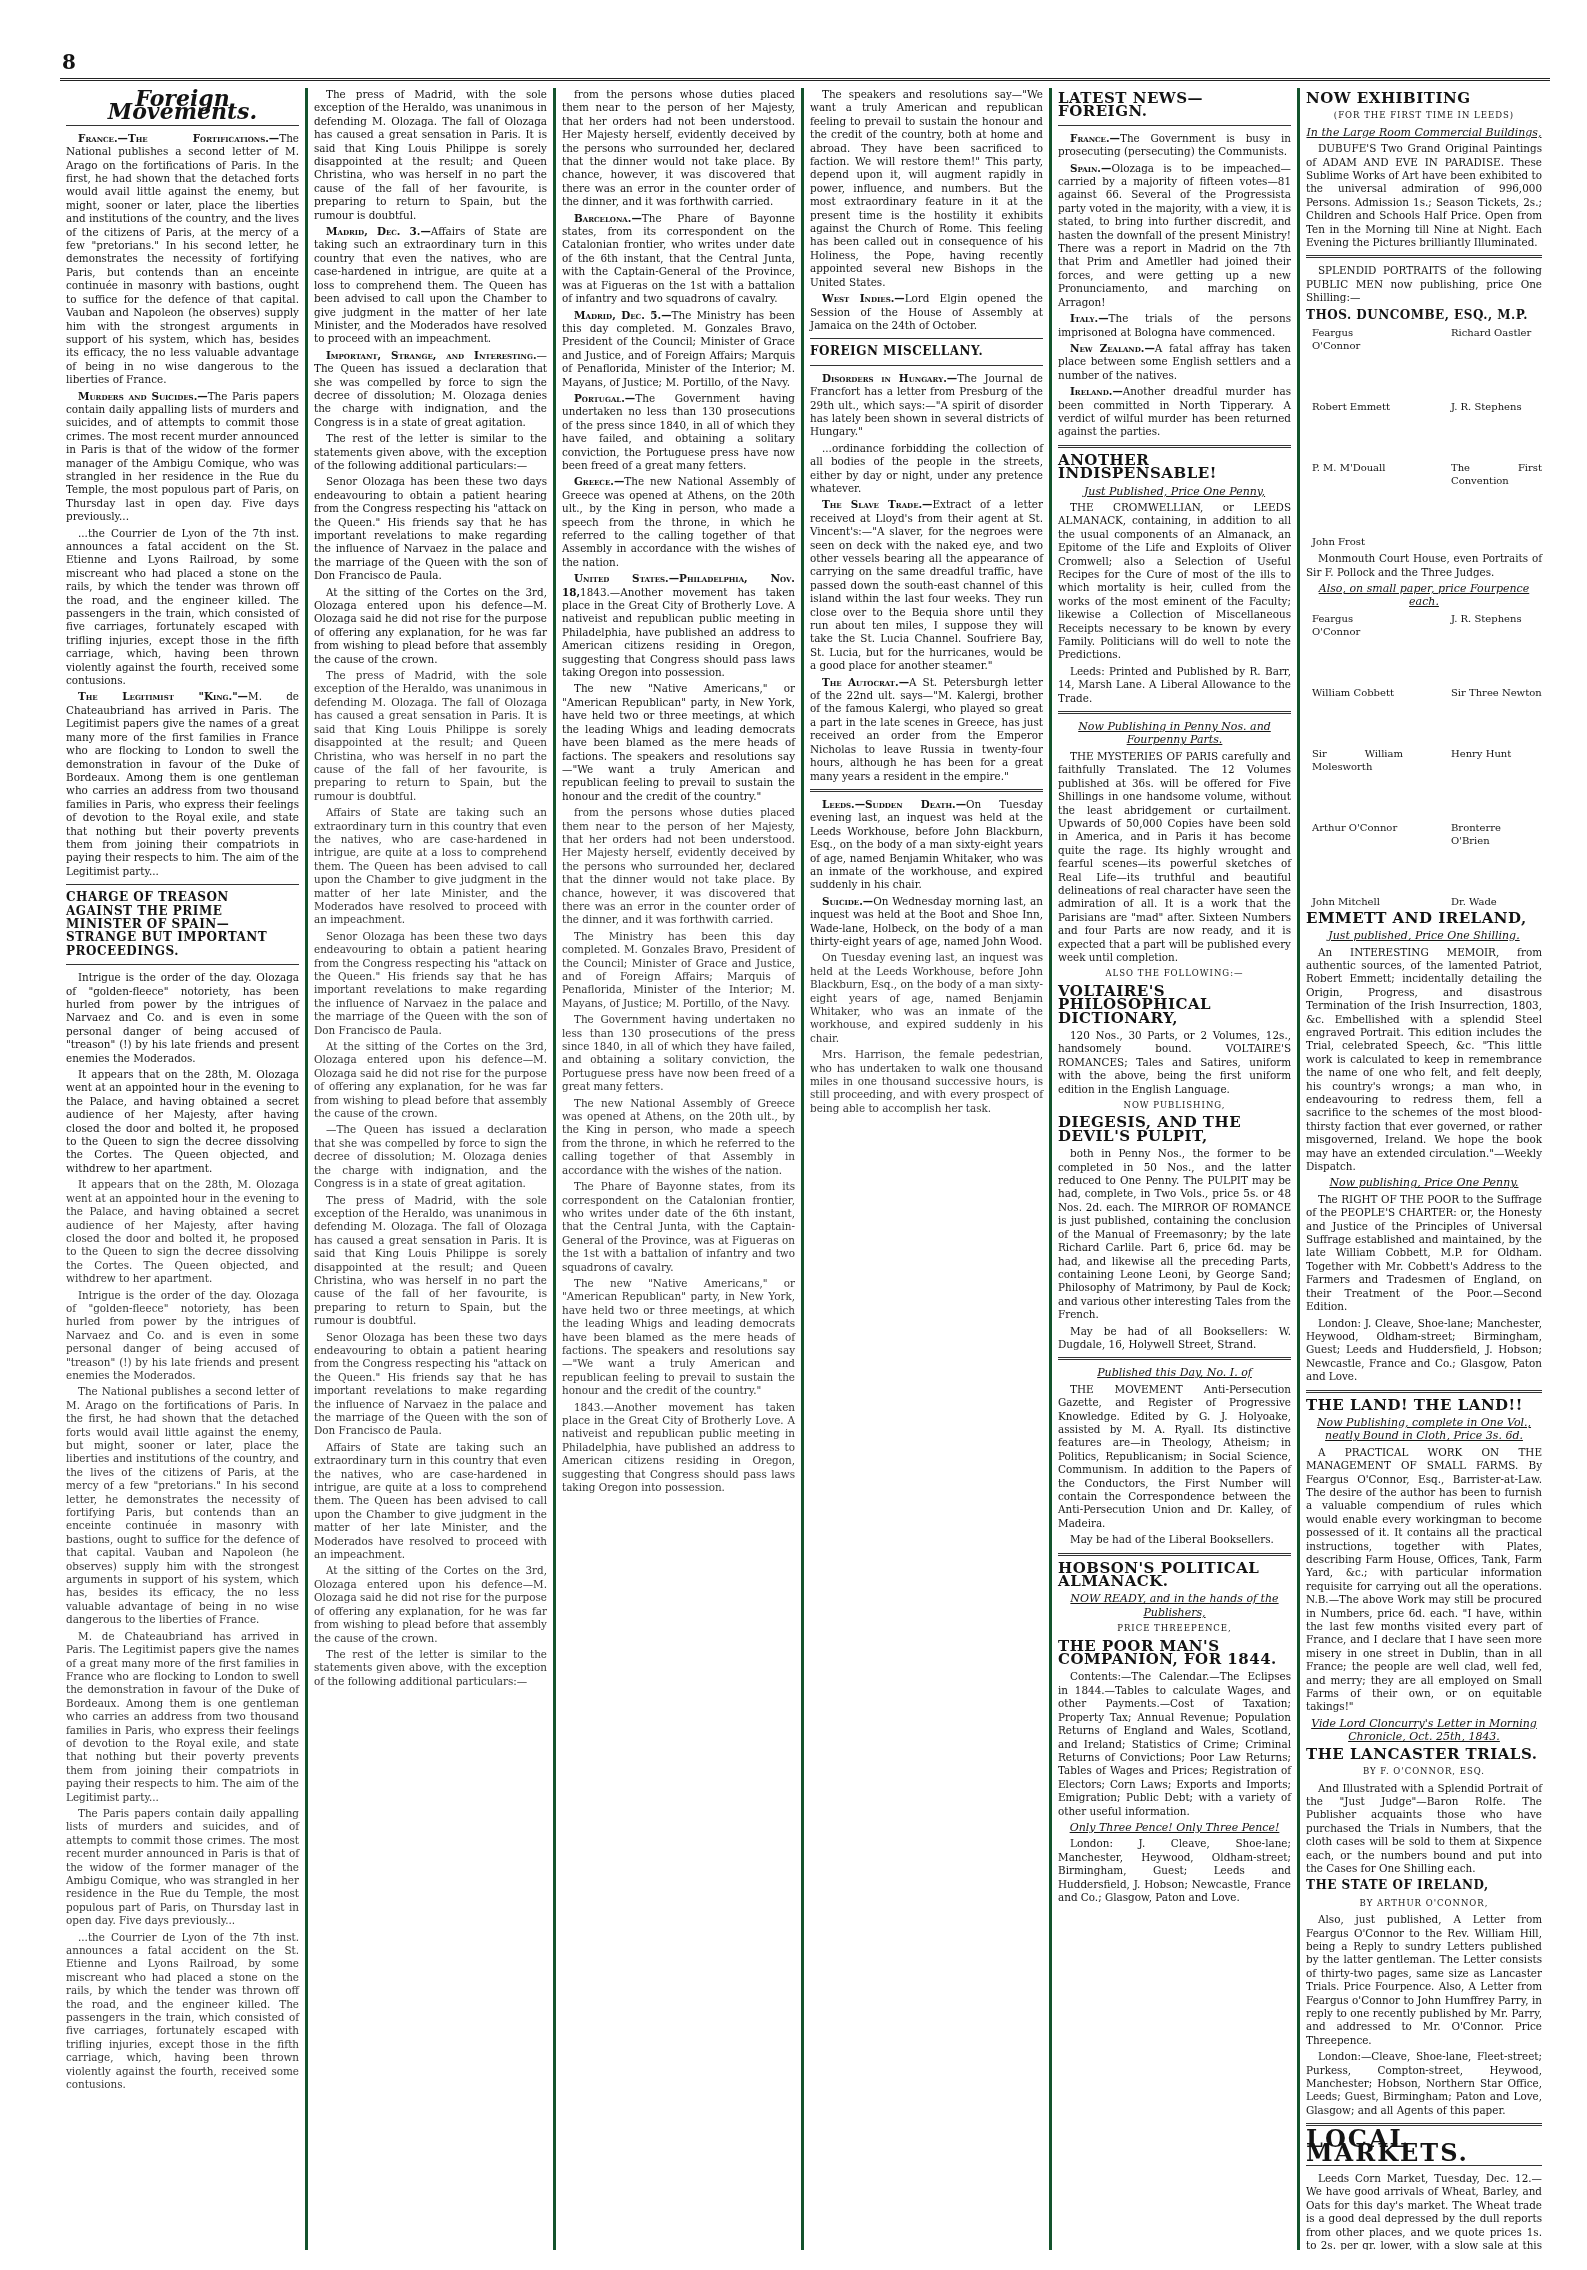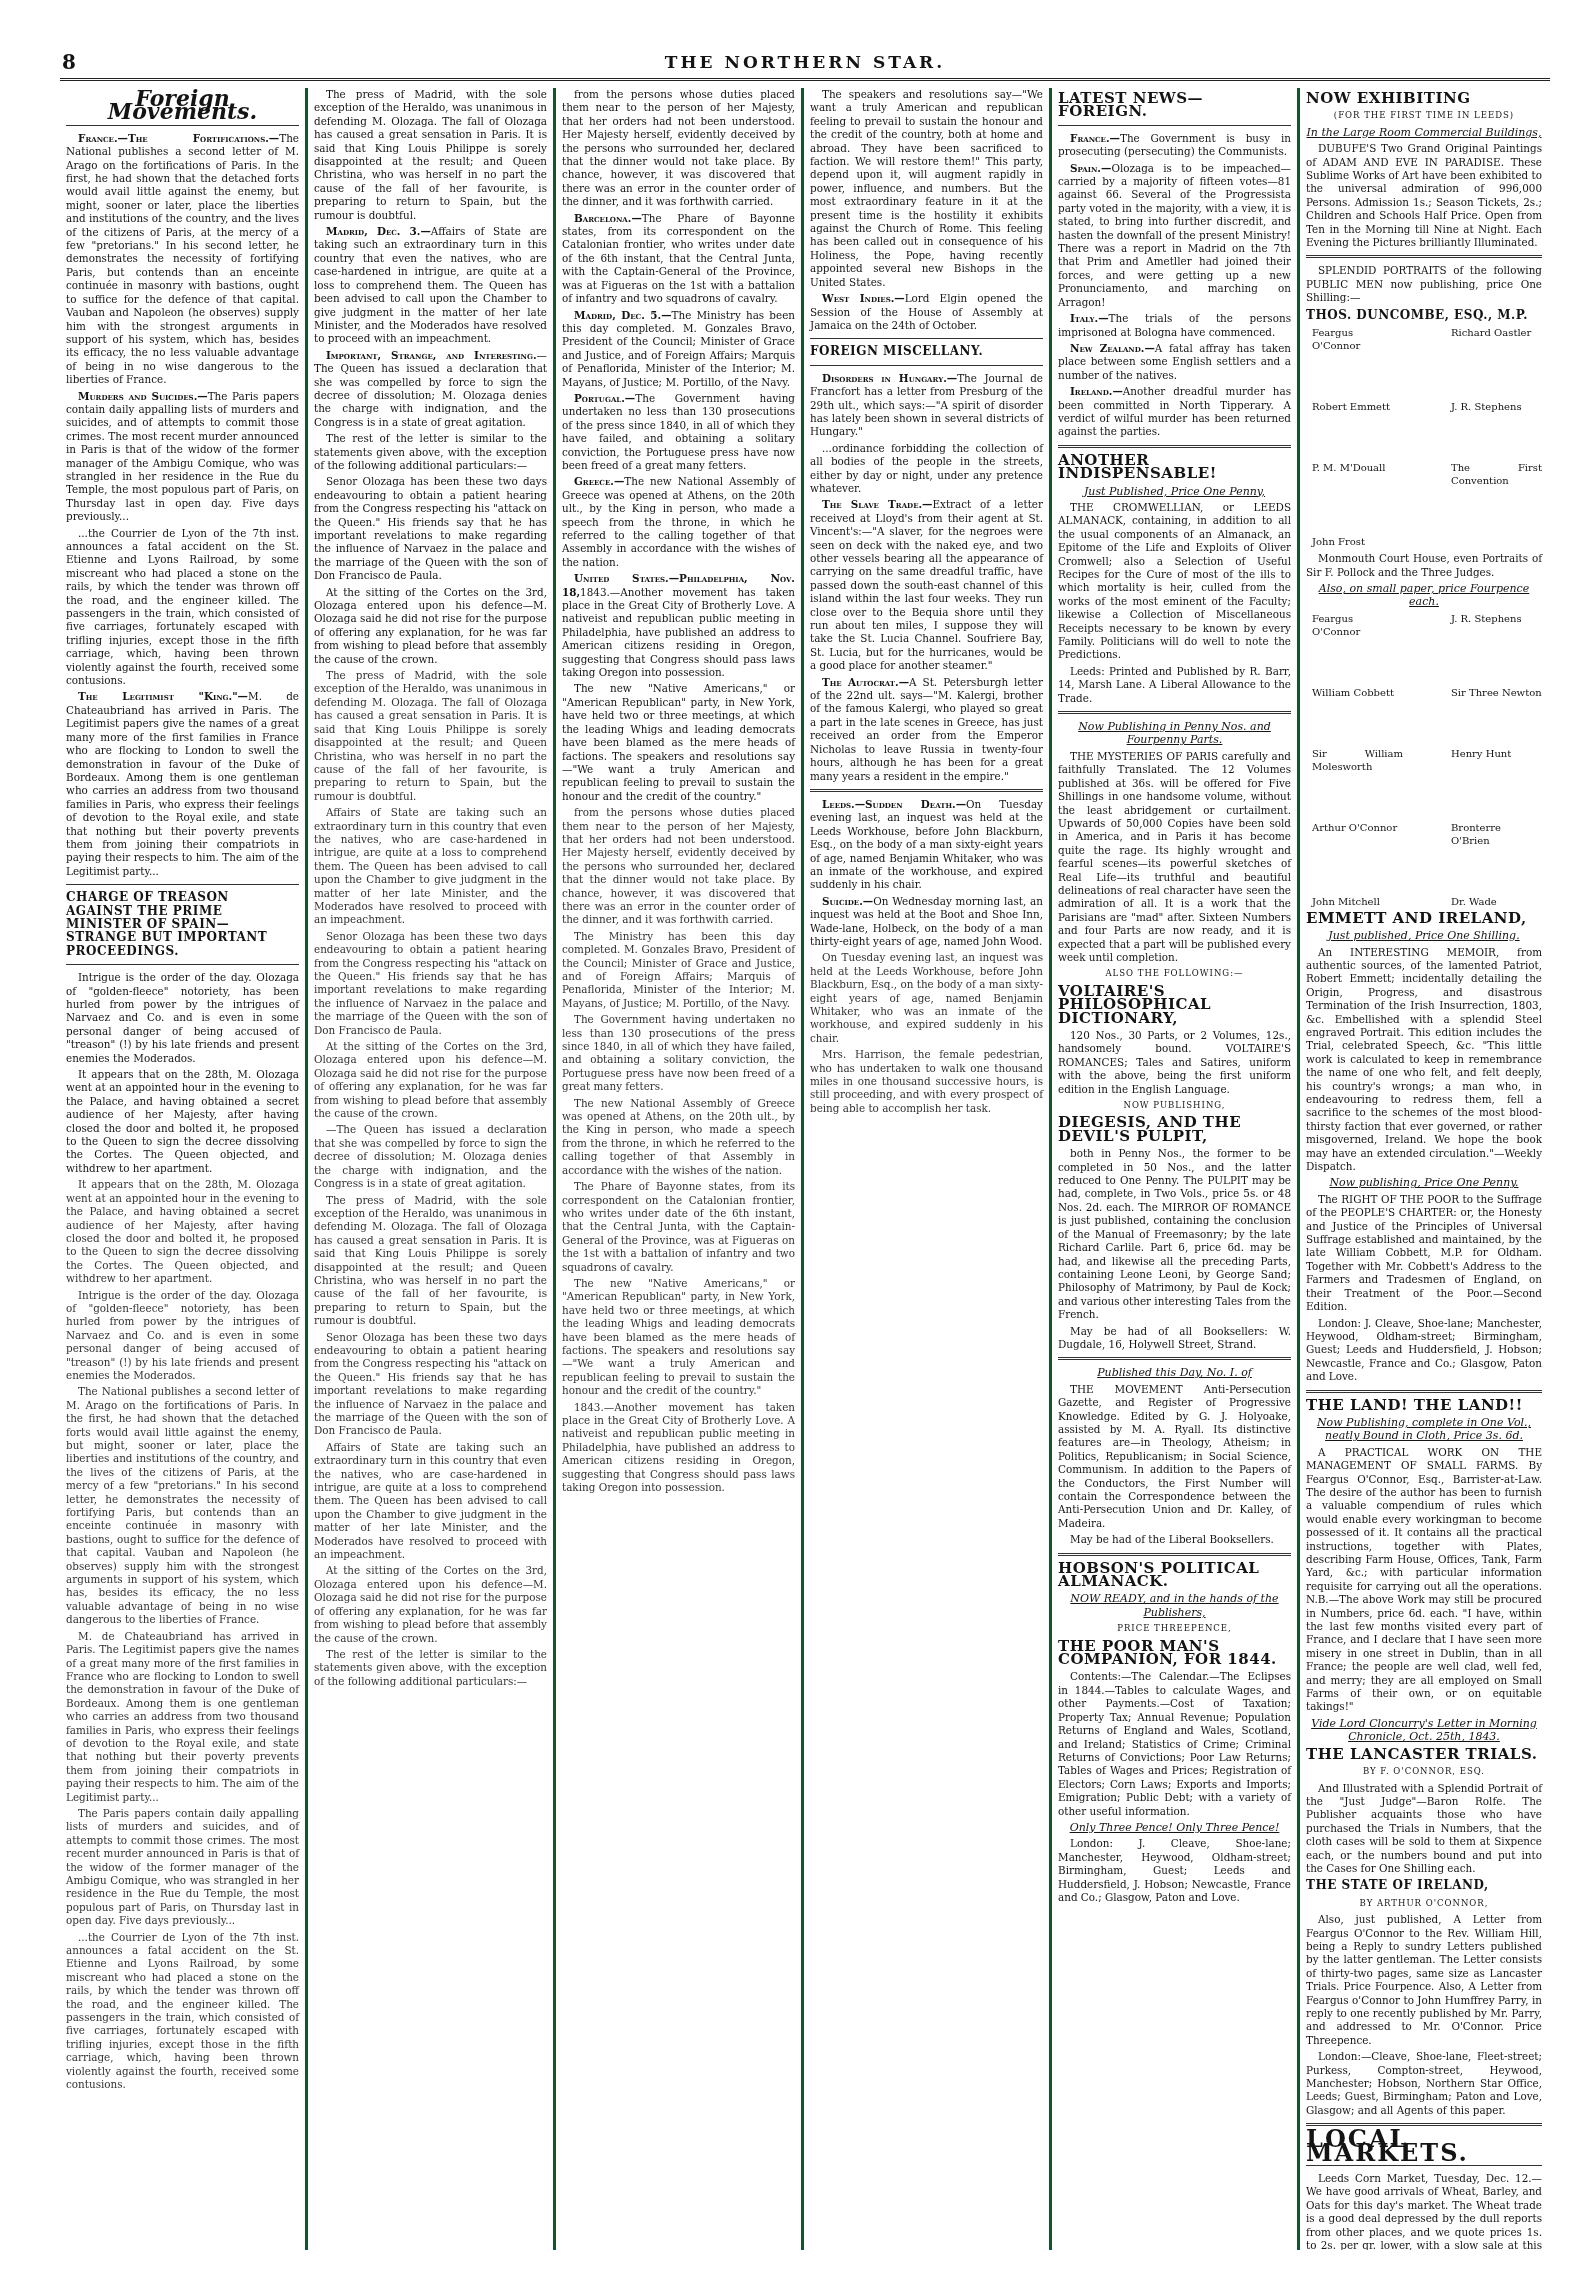--- a/index.html
+++ b/index.html
@@ -23,21 +23,20 @@
   .rule.double { border-top: 3px double #333; }
   .fade { color: #333; }
   .list2 { display: grid; grid-template-columns: 1fr 1fr; font-size: 10px; line-height: 13px; margin: 2px 0 4px 6px; gap: 48px; }
 </style>
 </head>
 <body>
 
 <div class="page">
   <div class="masthead">
     <span class="page-num">8</span>
-    <div class="paper-title">THE NORTHERN STAR.</div>
   </div>
 
   <div class="cols">
 
     <div class="col">
       <div class="sec-title">Foreign Movements.</div>
       <div class="rule"></div>
       <p><span class="lead">France.—The Fortifications.—</span><span>The National publishes a second letter of M. Arago on the fortifications of Paris. In the first, he had shown that the detached forts would avail little against the enemy, but might, sooner or later, place the liberties and institutions of the country, and the lives of the citizens of Paris, at the mercy of a few "pretorians." In his second letter, he demonstrates the necessity of fortifying Paris, but contends than an enceinte continuée in masonry with bastions, ought to suffice for the defence of that capital. Vauban and Napoleon (he observes) supply him with the strongest arguments in support of his system, which has, besides its efficacy, the no less valuable advantage of being in no wise dangerous to the liberties of France.</span></p>
       <p><span class="lead">Murders and Suicides.—</span><span>The Paris papers contain daily appalling lists of murders and suicides, and of attempts to commit those crimes. The most recent murder announced in Paris is that of the widow of the former manager of the Ambigu Comique, who was strangled in her residence in the Rue du Temple, the most populous part of Paris, on Thursday last in open day. Five days previously...</span></p>
       <p><span>...the Courrier de Lyon of the 7th inst. announces a fatal accident on the St. Etienne and Lyons Railroad, by some miscreant who had placed a stone on the rails, by which the tender was thrown off the road, and the engineer killed. The passengers in the train, which consisted of five carriages, fortunately escaped with trifling injuries, except those in the fifth carriage, which, having been thrown violently against the fourth, received some contusions.</span></p>

